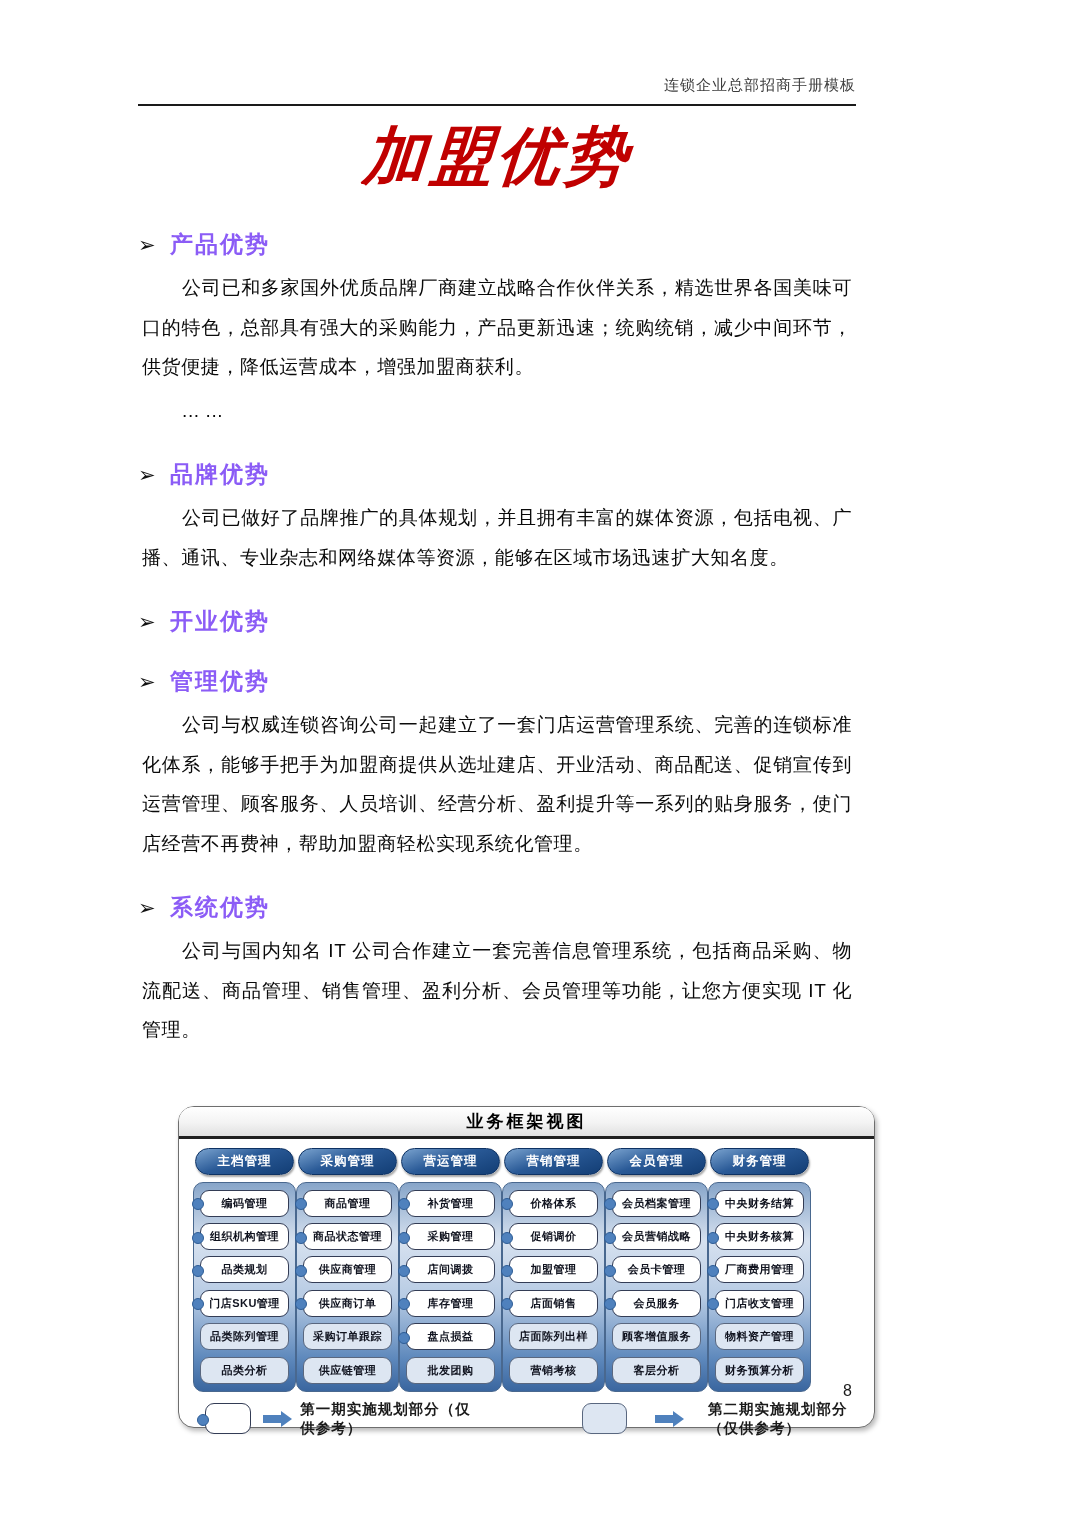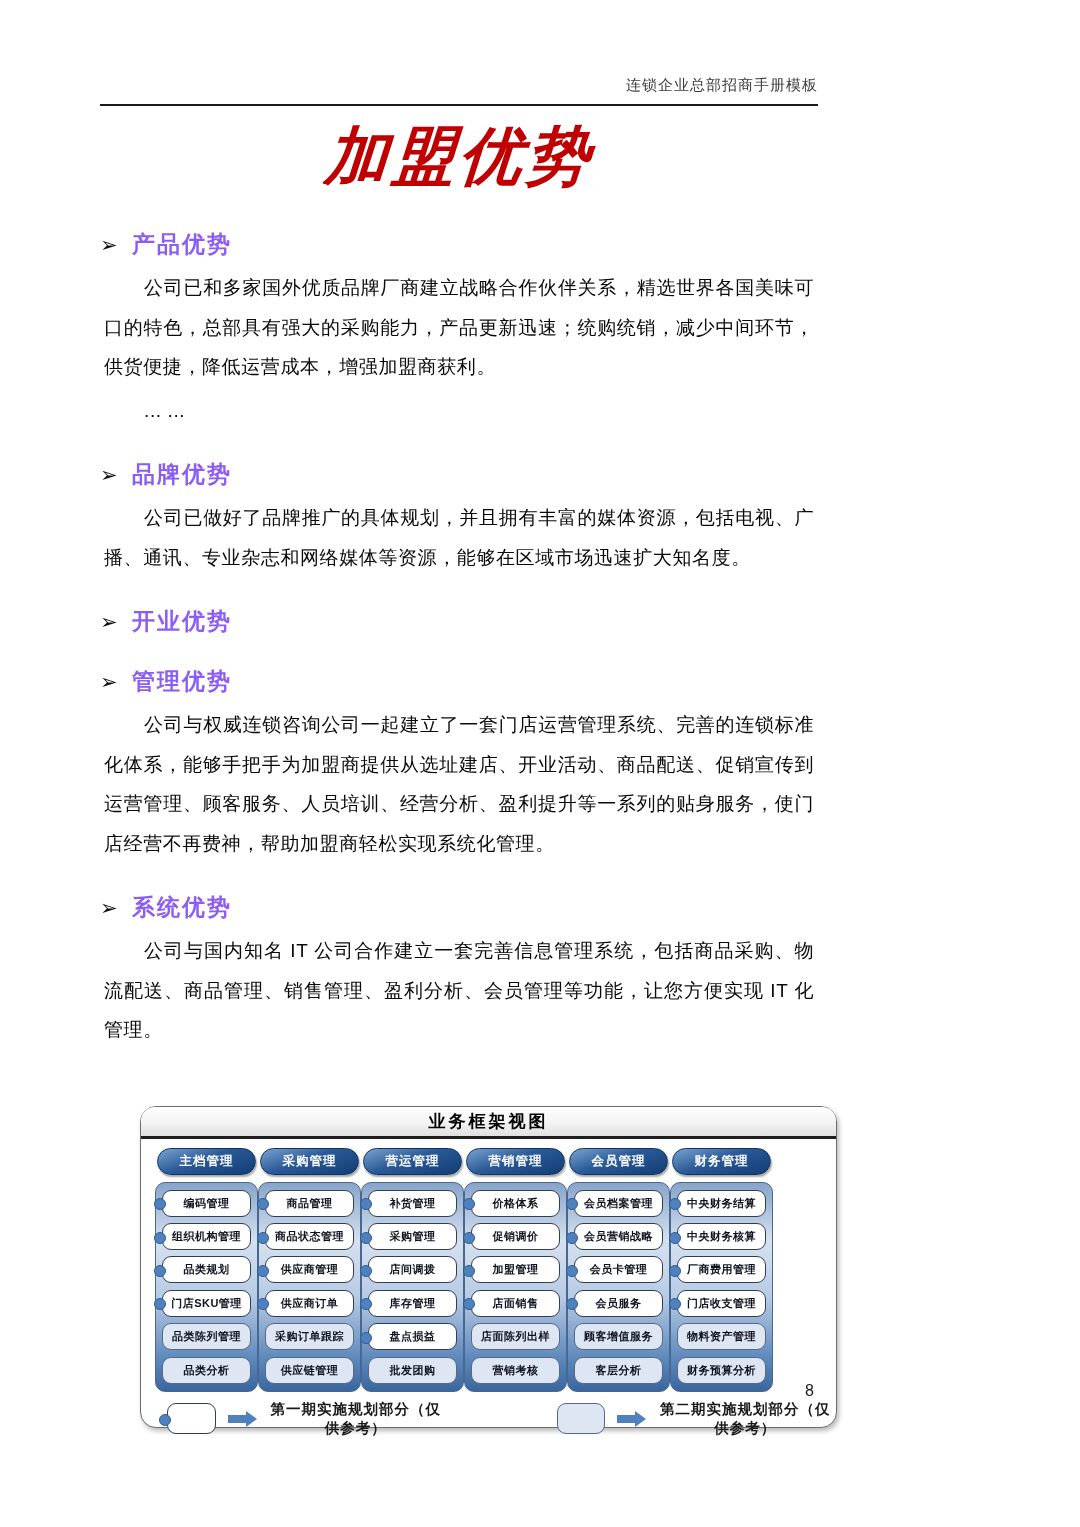--- a/index.html
+++ b/index.html
@@ -3,20 +3,21 @@
 <meta charset="utf-8">
 <style>
   html,body{margin:0;padding:0;background:#fff;}
   .page{
     position:relative;
     width:918px;height:1527px;
     background:#fff;
     font-family:"Liberation Sans","DejaVu Sans",sans-serif;
     color:#000;
     overflow:hidden;
+    padding-left:38px;
   }
   .content{padding:0 100px;}
   
   .doc-header{
     padding-top:76px;
     text-align:right;
     font-size:15px;
     color:#3c3c3c;
     letter-spacing:1px;
   }
@@ -137,22 +138,22 @@
     border-radius:50%;
     background:#4f81bd;
     border:1px solid #2e5d96;
   }
   
   .legend{
     display:flex;
     align-items:center;
     padding:8px 0 0 26px;
   }
-  .legend-item{display:flex;align-items:center;text-align:center;}
-  .legend-item + .legend-item{margin-left:110px;}
+  .legend-item{display:flex;align-items:center;}
+  .legend-item + .legend-item{margin-left:110px;gap:16px;}
   .swatch{
     position:relative;
     width:62px;height:31px;
     border-radius:9px;
     box-sizing:border-box;
   }
   .swatch.phase1{background:#fff;border:1.3px solid #333c55;}
   .swatch.phase2{background:#dde6f2;border:1.3px solid #59677f;}
   .legend-arrow{
     display:flex;align-items:center;

